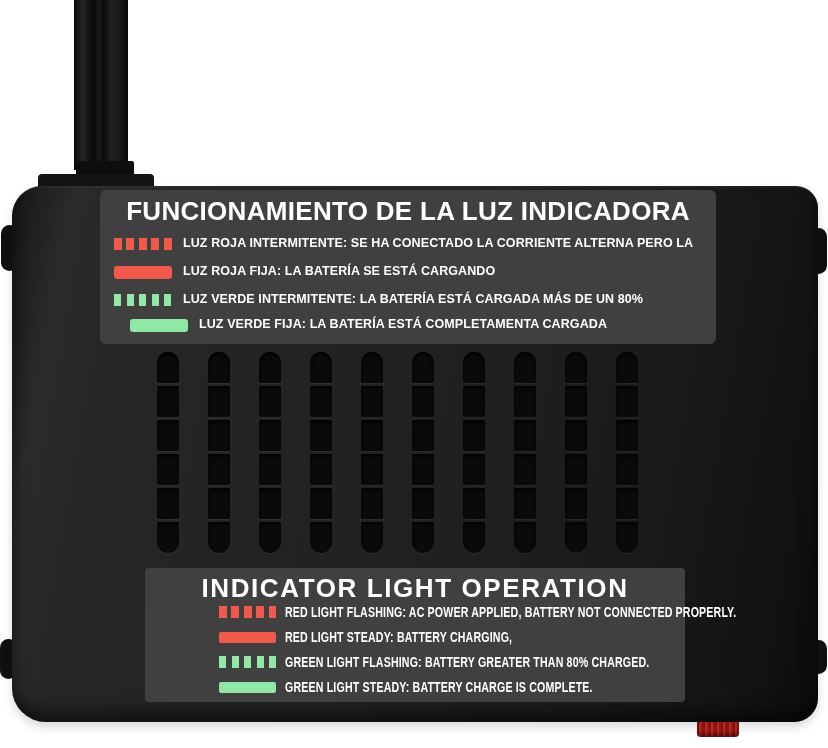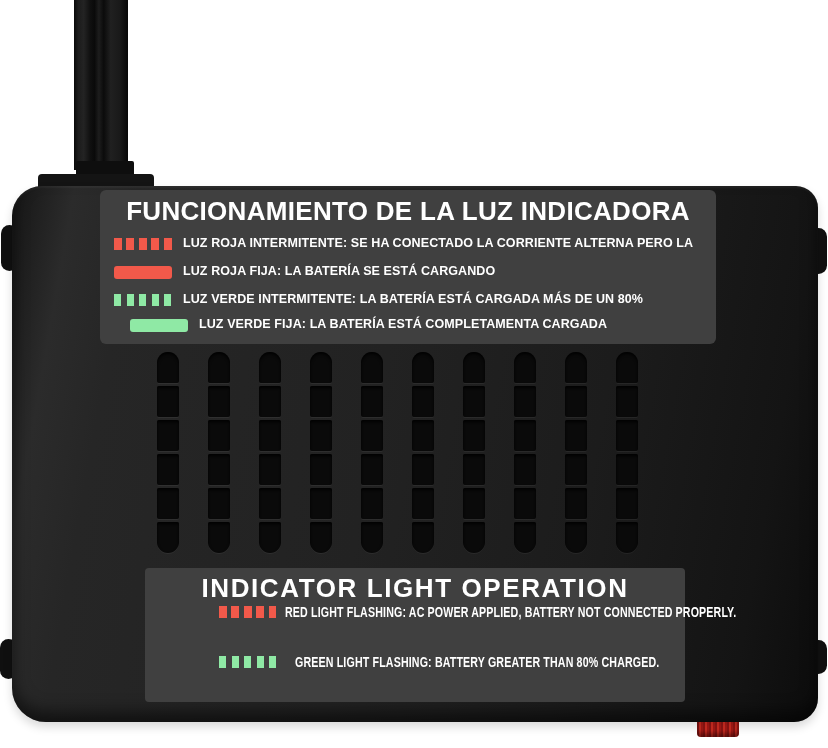--- a/index.html
+++ b/index.html
@@ -57,21 +57,21 @@
   .spanish .r3{top:102px;height:16px;}
   .spanish .r4{top:127px;height:16px;margin-left:16px;}
 
   .english .row{left:42px;right:14px;margin-left:32px;}
   .english .sw{flex:0 0 57px;width:57px;margin-right:9px;}
   .english .sw.bar{height:11px;border-radius:2px;}
   .english .txt{font-size:14px;font-weight:bold;white-space:nowrap;
                 transform:scaleX(.76);transform-origin:left center;letter-spacing:.2px;}
   .english .r1{top:36px;height:16px;}
   .english .r2{top:61px;height:16px;}
-  .english .r3{top:86px;height:16px;gap:10px;}
+  .english .r3{top:86px;height:16px;}
   .english .r4{top:111px;height:16px;}
 
   
   .vents{position:absolute;left:157px;top:352px;display:flex;gap:29px;z-index:2;}
   .vcol{display:flex;flex-direction:column;gap:3px;width:22px;}
   .vcell{height:31px;background:#0a0a0a;border-radius:2px;
          box-shadow:inset 0 2px 3px rgba(0,0,0,.9), 0 1px 0 rgba(255,255,255,.05);}
   .vcol .vcell:first-child{border-radius:11px 11px 2px 2px;}
   .vcol .vcell:last-child{border-radius:2px 2px 11px 11px;}
 </style>
@@ -196,19 +196,27 @@
         <div class="vcell"></div>
       </div>
     </div>
 
   <div class="label english">
     <div class="title">INDICATOR LIGHT OPERATION</div>
     <div class="row r1">
       <div class="sw dashes red"></div>
       <div class="txt">RED LIGHT FLASHING: AC POWER APPLIED, BATTERY NOT CONNECTED PROPERLY.</div>
     </div>
+    <div class="row r2">
+      <div class="sw bar red"></div>
+      <div class="txt">RED LIGHT STEADY: BATTERY CHARGING,</div>
+    </div>
     <div class="row r3">
       <div class="sw dashes green"></div>
       <div class="txt">GREEN LIGHT FLASHING: BATTERY GREATER THAN 80% CHARGED.</div>
     </div>
+    <div class="row r4">
+      <div class="sw bar green"></div>
+      <div class="txt">GREEN LIGHT STEADY: BATTERY CHARGE IS COMPLETE.</div>
+    </div>
   </div>
 
 </div>
 
 </body></html>

